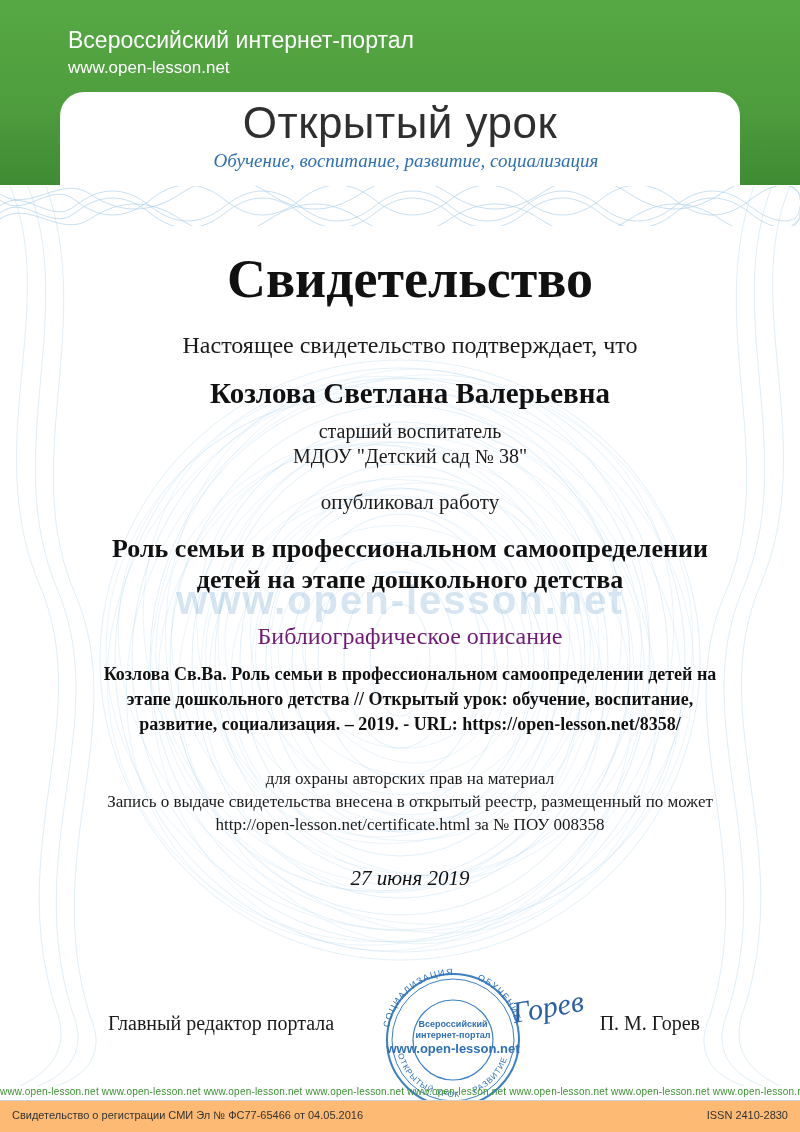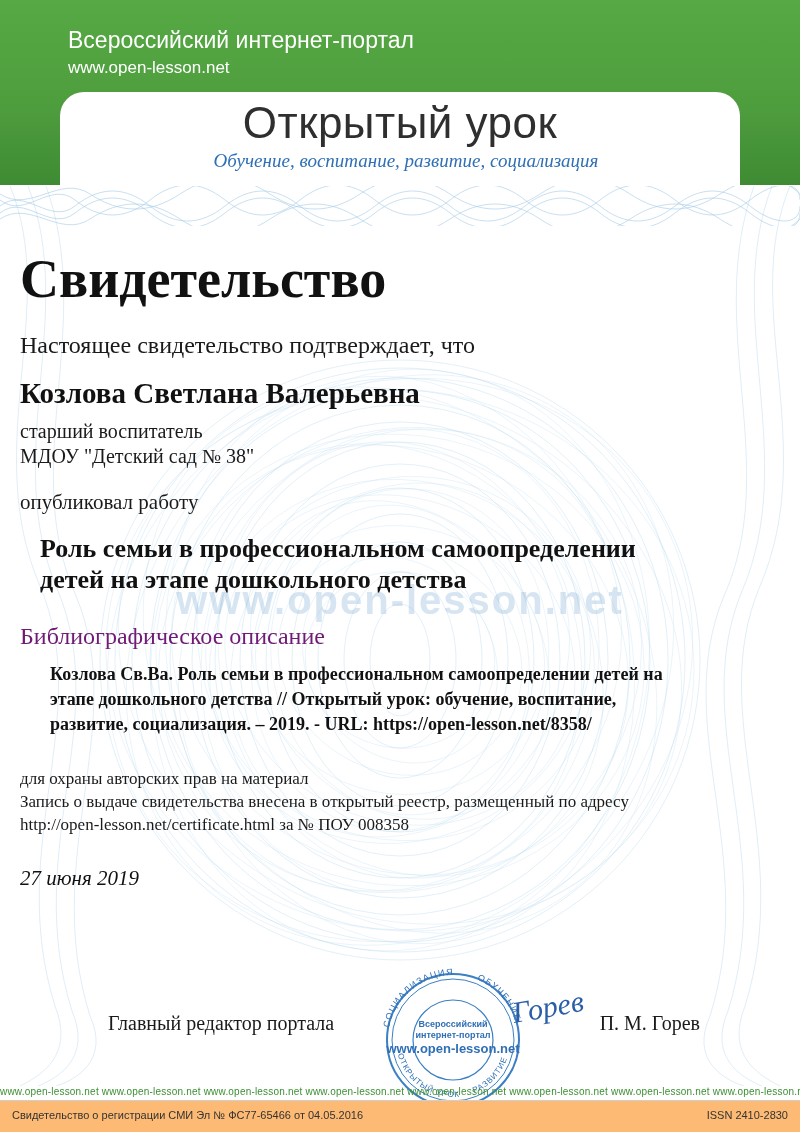--- a/index.html
+++ b/index.html
@@ -110,21 +110,21 @@
     color: rgba(120, 170, 210, 0.30);
     letter-spacing: 2px;
     pointer-events: none;
   }
 
   
   .content {
     position: absolute;
     left: 0; top: 200px;
     width: 800px;
-    text-align: left;
+    text-align: center;
     padding-left: 20px;
   }
   .cert-title {
     font-family: "Liberation Serif", serif;
     font-weight: bold;
     font-size: 54px;
     color: #111111;
     margin-top: 48px;
     letter-spacing: 0px;
   }
@@ -390,21 +390,21 @@
 
     <div class="biblio-label">Библиографическое описание</div>
     <div class="biblio-text">
       <div>Козлова Св.Ва. Роль семьи в профессиональном самоопределении детей на</div>
       <div>этапе дошкольного детства // Открытый урок: обучение, воспитание,</div>
       <div>развитие, социализация. – 2019. - URL: https://open-lesson.net/8358/</div>
     </div>
 
     <div class="note-block">
       <div>для охраны авторских прав на материал</div>
-      <div>Запись о выдаче свидетельства внесена в открытый реестр, размещенный по адресу</div>
+      <div>Запись о выдаче свидетельства внесена в открытый реестр, размещенный по может</div>
       <div>http://open-lesson.net/certificate.html за № ПОУ 008358</div>
     </div>
 
     <div class="cert-date">27 июня 2019</div>
   </div>
 
   <svg class="stamp" viewBox="0 0 170 170">
     <defs>
       <path id="arcTop" d="M 20,85 A 65,65 0 0 1 150,85"></path>
       <path id="arcBottom" d="M 28,85 A 57,57 0 0 0 142,85"></path>

